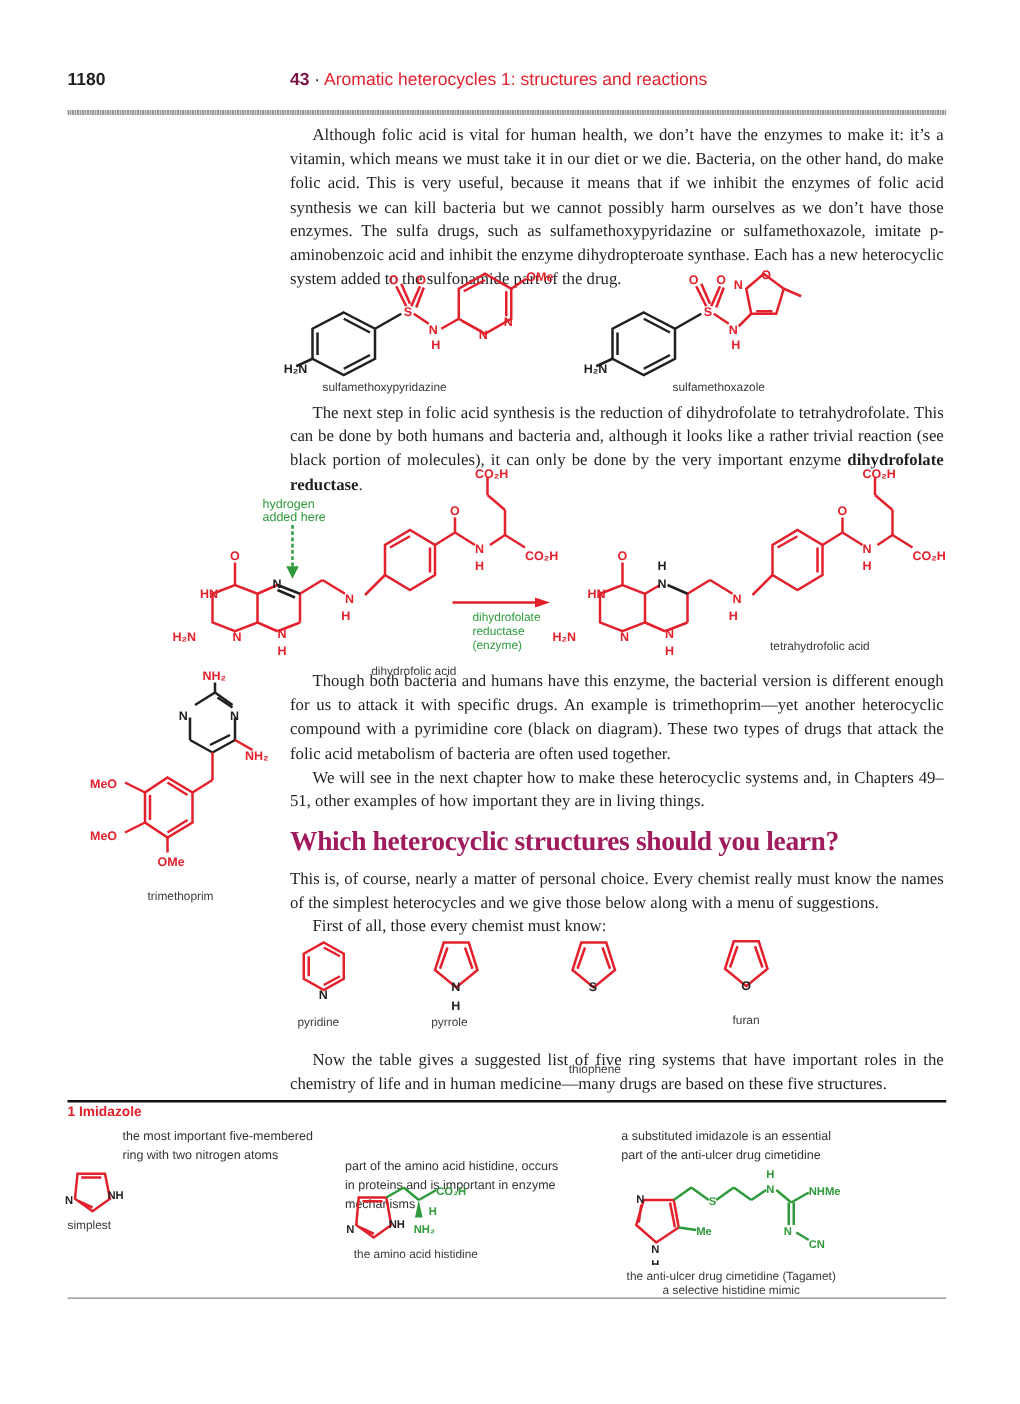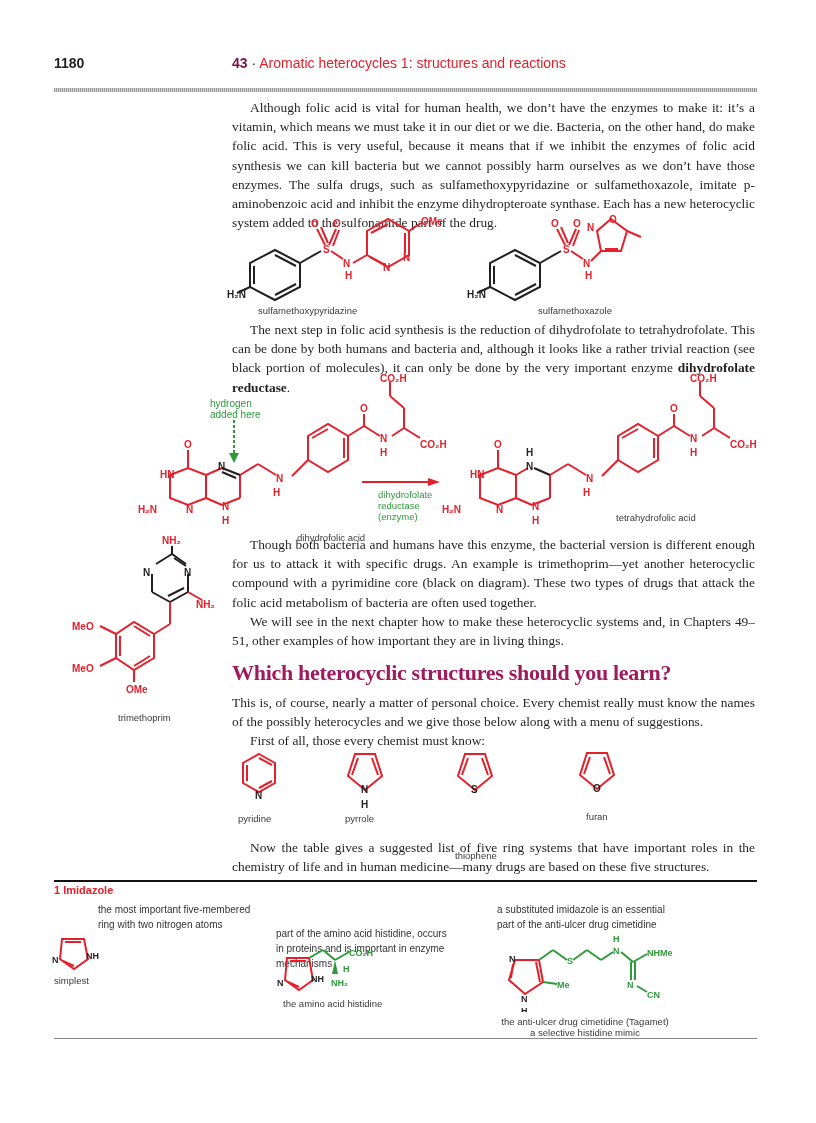--- a/index.html
+++ b/index.html
@@ -244,21 +244,21 @@
     <text x="12" y="142">MeO</text>
     <text x="66" y="163">OMe</text>
   </g>
 </svg>
 <div class="abs cap" style="left:118px; top:712px;">trimethoprim</div>
 
 <p class="abs para" style="top:535px;"><span class="ind"></span><span>Though both bacteria and humans have this enzyme, the bacterial version is different enough for us to attack it with specific drugs. An example is trimethoprim—yet another heterocyclic compound with a pyrimidine core (black on diagram). These two types of drugs that attack the folic acid metabolism of bacteria are often used together.</span></p>
 <p class="abs para" style="top:612px;"><span class="ind"></span><span>We will see in the next chapter how to make these heterocyclic systems and, in Chapters 49–51, other examples of how important they are in living things.</span></p>
 
 <div class="abs section-title">Which heterocyclic structures should you learn?</div>
-<p class="abs para noind" style="top:693px;"><span>This is, of course, nearly a matter of personal choice. Every chemist really must know the names of the possibly heterocycles and we give those below along with a menu of suggestions.</span></p>
+<p class="abs para noind" style="top:693px;"><span>This is, of course, nearly a matter of personal choice. Every chemist really must know the names of the simplest heterocycles and we give those below along with a menu of suggestions.</span></p>
 <p class="abs para" style="top:731px;"><span class="ind"></span><span>First of all, those every chemist must know:</span></p>
 
 <svg class="abs" style="left:225px; top:748px;" width="420" height="62">
   <g stroke="#e2212c" stroke-width="2" fill="none">
     <polygon points="34,6 50,15 50,35 34,44 18,35 18,15"></polygon>
     <line x1="22" y1="17" x2="22" y2="33"></line>
     <line x1="34" y1="10" x2="47" y2="17"></line>
     <line x1="34" y1="40" x2="47" y2="33"></line>
   </g>
   <text x="30" y="51" font-size="10" fill="#231f20">N</text>

